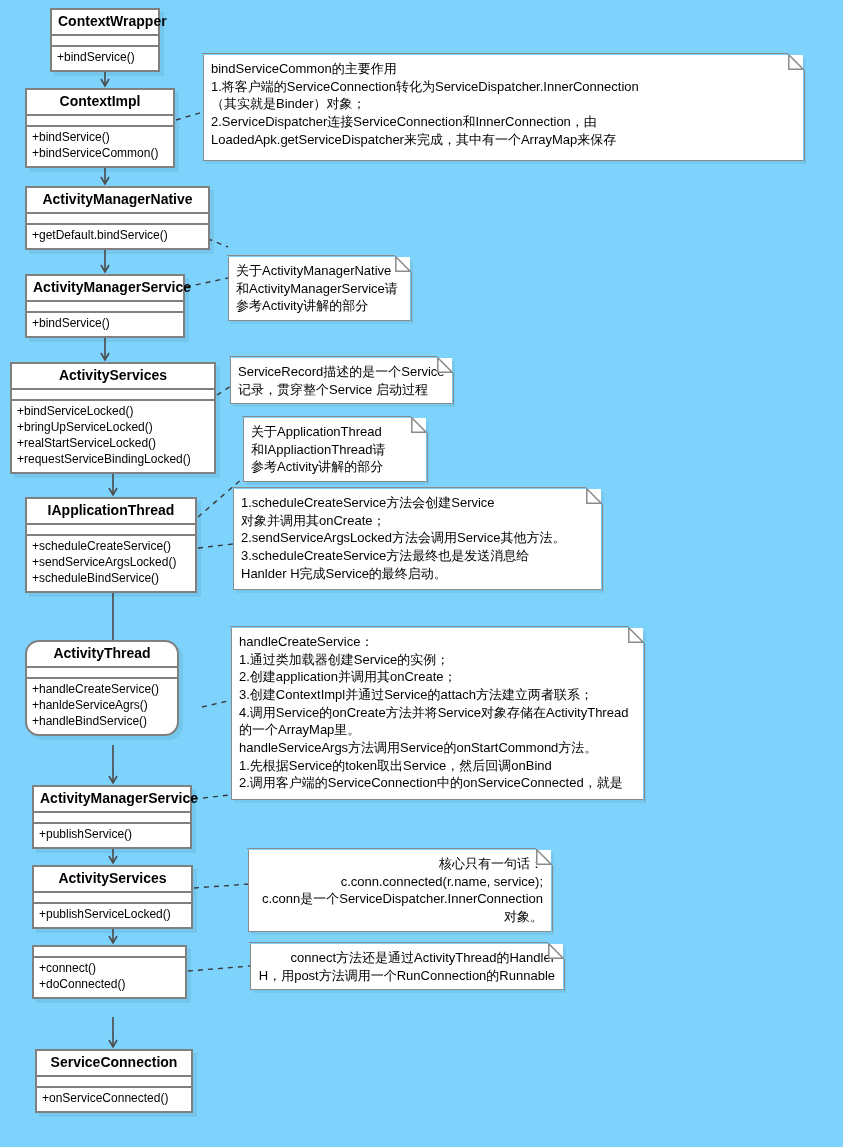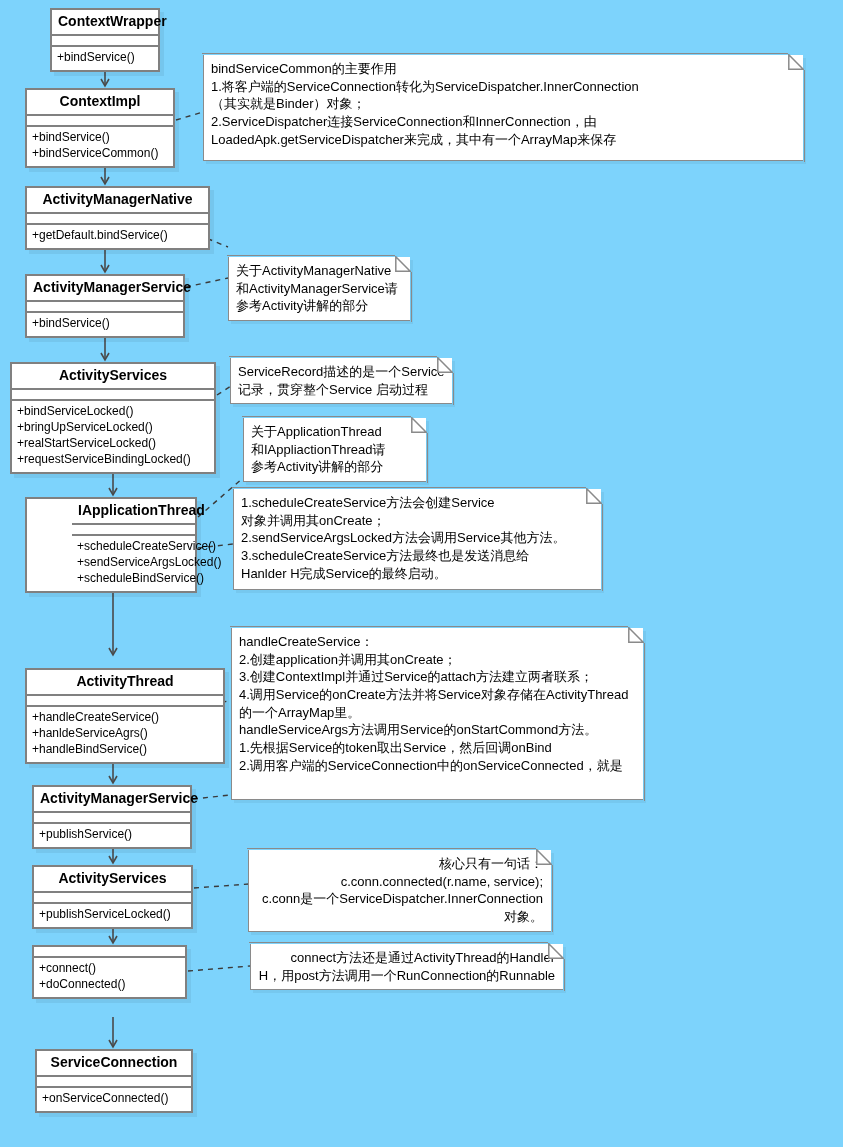--- a/index.html
+++ b/index.html
@@ -176,30 +176,30 @@
   <div class="uml-class" id="c4" style="left: 10px; top: 362px; width: 206px;">
       <div class="cls-name">ActivityServices</div>
       <div class="cls-attrs"></div>
       <div class="cls-ops">
         <div class="op">+bindServiceLocked()</div>
         <div class="op">+bringUpServiceLocked()</div>
         <div class="op">+realStartServiceLocked()</div>
         <div class="op">+requestServiceBindingLocked()</div>
       </div>
     </div>
-  <div class="uml-class" id="c5" style="left: 25px; top: 497px; width: 172px; padding-left: 45px;">
+  <div class="uml-class" id="c5" style="left: 25px; top: 497px; width: 172px;">
       <div class="cls-name">IApplicationThread</div>
       <div class="cls-attrs"></div>
       <div class="cls-ops">
         <div class="op">+scheduleCreateService()</div>
         <div class="op">+sendServiceArgsLocked()</div>
         <div class="op">+scheduleBindService()</div>
       </div>
     </div>
-  <div class="uml-class" id="c6" style="left: 25px; top: 668px; width: 200px;">
+  <div class="uml-class" id="c6" style="left: 25px; top: 640px; width: 154px; border-radius: 14px;">
       <div class="cls-name">ActivityThread</div>
       <div class="cls-attrs"></div>
       <div class="cls-ops">
         <div class="op">+handleCreateService()</div>
         <div class="op">+hanldeServiceAgrs()</div>
         <div class="op">+handleBindService()</div>
       </div>
     </div>
   <div class="uml-class" id="c7" style="left: 32px; top: 785px; width: 160px;">
       <div class="cls-name">ActivityManagerService</div>
@@ -271,20 +271,21 @@
       <div class="note-line">对象并调用其onCreate；</div>
       <div class="note-line">2.sendServiceArgsLocked方法会调用Service其他方法。</div>
       <div class="note-line">3.scheduleCreateService方法最终也是发送消息给</div>
       <div class="note-line">Hanlder H完成Service的最终启动。</div>
     </div>
   <div class="uml-note" id="n5" style="left: 231px; top: 628px; width: 412px; min-height: 172px;">
       <svg class="fold" viewBox="0 0 16 16">
         <path d="M0.8,0.8 L0.8,15.2 L15.2,15.2 Z" fill="#ffffff" stroke="#8a8a8a" stroke-width="1.5"></path>
       </svg>
       <div class="note-line">handleCreateService：</div>
+      <div class="note-line">1.通过类加载器创建Service的实例；</div>
       <div class="note-line">2.创建application并调用其onCreate；</div>
       <div class="note-line">3.创建ContextImpl并通过Service的attach方法建立两者联系；</div>
       <div class="note-line">4.调用Service的onCreate方法并将Service对象存储在ActivityThread</div>
       <div class="note-line">的一个ArrayMap里。</div>
       <div class="note-line">handleServiceArgs方法调用Service的onStartCommond方法。</div>
       <div class="note-line">1.先根据Service的token取出Service，然后回调onBind</div>
       <div class="note-line">2.调用客户端的ServiceConnection中的onServiceConnected，就是</div>
     </div>
   <div class="uml-note" id="n6" style="left: 248px; top: 850px; width: 303px; min-height: 74px; text-align: right;">
       <svg class="fold" viewBox="0 0 16 16">

